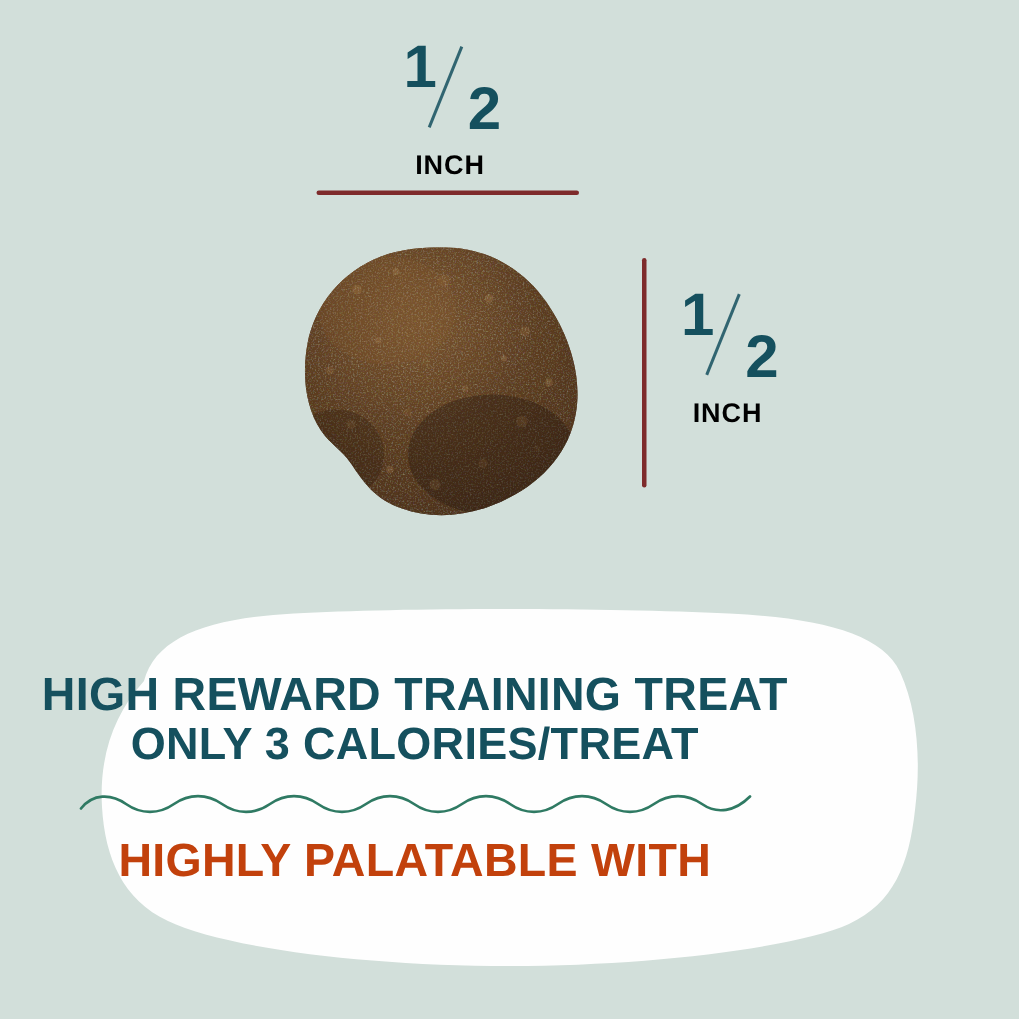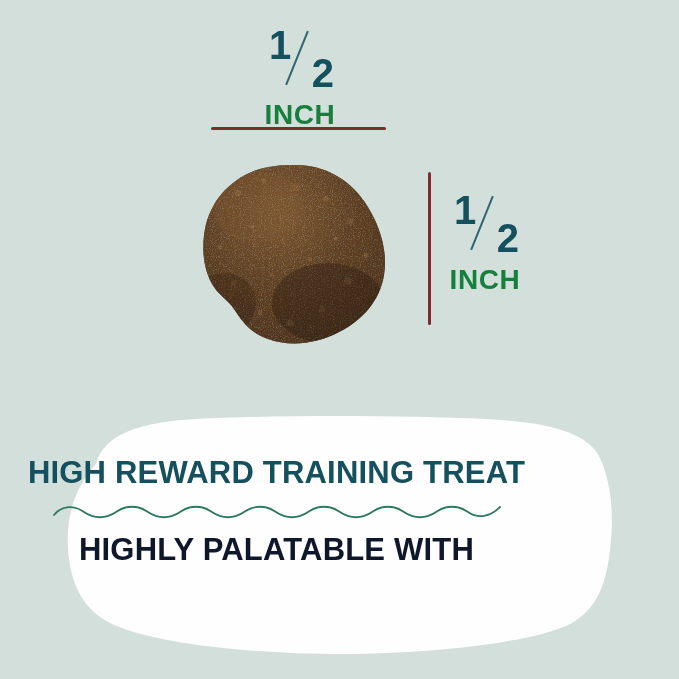--- a/index.html
+++ b/index.html
@@ -53,24 +53,24 @@
     top: 4px;
     width: 2px;
     height: 58px;
     background: #15505e;
     transform: rotate(22deg);
     transform-origin: center;
     opacity: .85;
   }
   .unit-label {
     display: block;
-    font-size: 28px;
+    font-size: 18px;
     font-weight: 700;
     letter-spacing: .6px;
-    color: #15803d;
+    color: #000000;
     margin-top: 2px;
   }
 
   #frac-top {
     left: 263px;
     top: 25px;
     width: 74px;
   }
   #frac-right {
     left: 448px;
@@ -105,21 +105,21 @@
     top: 163px;
     width: 194px;
     height: 184px;
   }
   #treat-svg { display: block; width: 100%; height: 100%; }
 
   
   #callout-card {
     position: absolute;
     left: 0px;
-    top: 410px;
+    top: 400px;
     width: 553px;
     height: 262px;
   }
   #callout-svg {
     position: absolute;
     inset: 0;
     width: 679px;
     height: 262px;
   }
   #callout-content {
@@ -143,21 +143,21 @@
     white-space: nowrap;
   }
   .headline.small { font-size: 30px; }
   #wave-divider {
     margin: 12px 0 10px;
     width: 450px;
     height: 20px;
     display: block;
   }
   .sub-line {
-    color: #0f172a;
+    color: #c2410c;
     font-family: "Liberation Sans", sans-serif;
     font-weight: 700;
     font-size: 31px;
     line-height: 36px;
     letter-spacing: .2px;
     text-align: center;
     white-space: nowrap;
   }
 </style>
 </head>
@@ -267,20 +267,21 @@
                C612 74 614 108 610 140
                C606 176 596 202 566 216
                C530 232 432 244 340 244
                C244 244 150 232 112 214
                C82 200 70 172 68 138
                C66 104 76 76 96 54 Z"></path>
     </svg>
 
     <div id="callout-content">
       <div class="headline">HIGH REWARD TRAINING TREAT</div>
+      <div class="headline small">ONLY 3 CALORIES/TREAT</div>
 
       <svg id="wave-divider" viewBox="0 0 450 20" xmlns="http://www.w3.org/2000/svg" aria-hidden="true">
         <path d="M2 13 C10 3 22 3 32 10 C42 17 54 17 64 10
                  C74 3 86 3 96 10 C106 17 118 17 128 10
                  C138 3 150 3 160 10 C170 17 182 17 192 10
                  C202 3 214 3 224 10 C234 17 246 17 256 10
                  C266 3 278 3 288 10 C298 17 310 17 320 10
                  C330 3 342 3 352 10 C362 17 374 17 384 10
                  C394 3 406 3 416 10 C426 17 438 15 448 5" fill="none" stroke="#2f7a63" stroke-width="1.8" stroke-linecap="round"></path>
       </svg>

